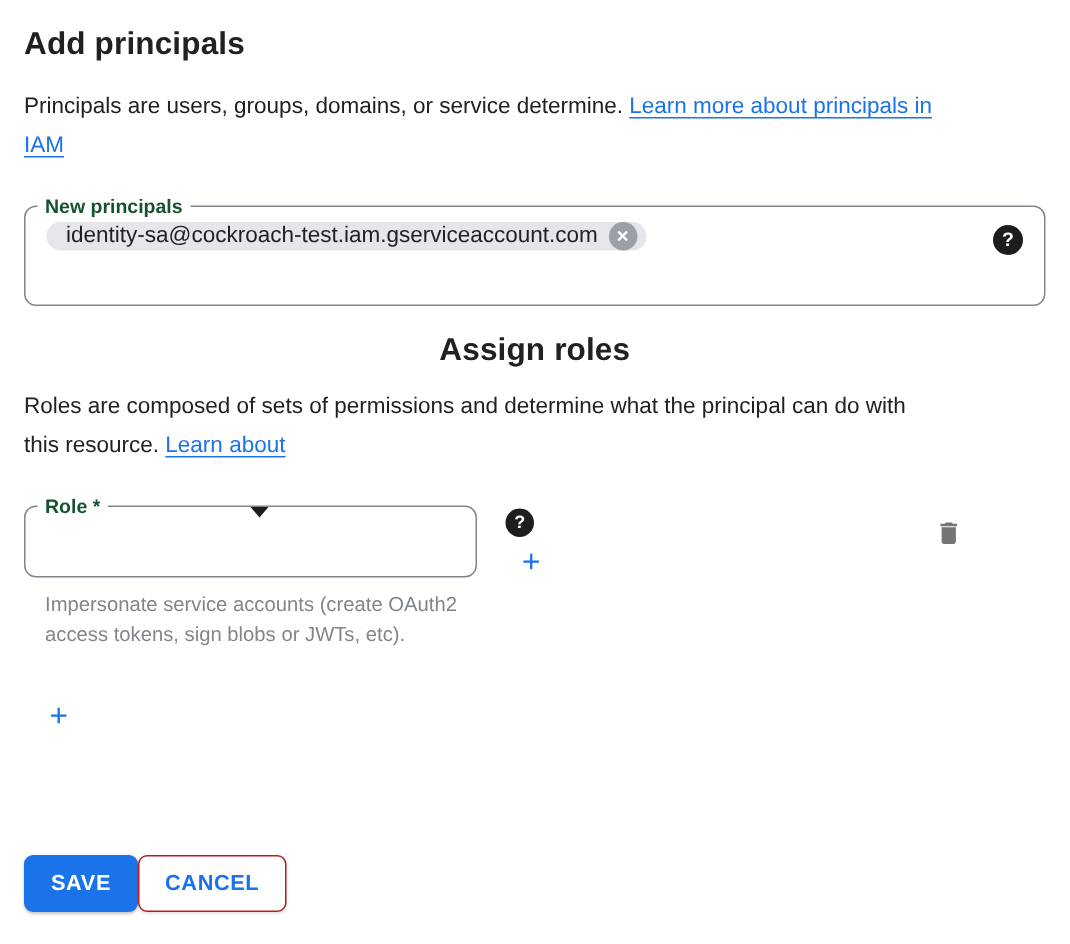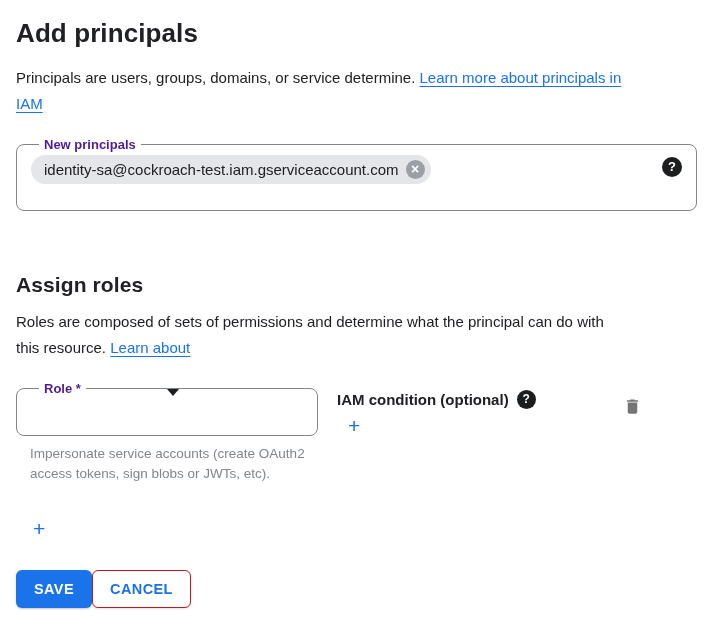--- a/index.html
+++ b/index.html
@@ -6,21 +6,21 @@
   html, body { width: 713px; height: 629px; }
   body {
     font-family: "Liberation Sans", sans-serif;
     background: #ffffff;
     color: #202124;
     padding: 16px;
     overflow: hidden;
     position: relative;
   }
   .h1 {
-    font-size: 26px;
+    font-size: 21px;
     font-weight: 700;
     color: #202124;
     letter-spacing: 0.1px;
     margin: 2px 0 16px 0;
   }
   .desc {
     font-size: 15px;
     line-height: 26px;
     color: #202124;
     max-width: 612px;
@@ -36,44 +36,43 @@
   
   .field {
     position: relative;
     border: 1px solid #80868b;
     border-radius: 8px;
     background: #fff;
   }
   .field-label {
     position: absolute;
     top: -9px;
-    left: 22px;
+    left: 8px;
     background: #fff;
     padding: 0 5px;
     font-size: 13px;
     font-weight: 700;
-    color: #4c1d95;
+    color: #14532d;
     line-height: 17px;
     white-space: nowrap;
   }
   .principals-field {
     margin-top: 27px;
     height: 67px;
     padding: 10px 14px;
     display: flex;
     align-items: flex-start;
     justify-content: space-between;
   }
   .chip {
     display: inline-flex;
-    align-items: center;
     gap: 7px;
     background: #e4e6e9;
     border-radius: 15px;
-    height: 29px;
+    height: 19px;
     padding: 0 6px 0 13px;
     max-width: 560px;
     cursor: default;
   }
   .chip-text {
     font-size: 15px;
     color: #202124;
     white-space: nowrap;
   }
   .chip-remove {
@@ -101,21 +100,22 @@
     text-align: center;
     flex: none;
     margin-top: 2px;
     cursor: pointer;
   }
   .h2 {
     font-size: 21px;
     font-weight: 700;
     color: #202124;
     letter-spacing: 0.1px;
-    margin-top: 62px;
+    margin-top: 18px;
+    text-align: center;
   }
   .role-row {
     display: flex;
     align-items: flex-start;
     margin-top: 27px;
   }
   .role-col { width: 302px; flex: none; }
   .role-select {
     height: 48px;
     padding: 0 12px 0 14px;
@@ -239,21 +239,20 @@
   <div class="role-col">
     <div class="field role-select">
       <span class="field-label">Role *</span>
       <span class="caret"></span>
     </div>
     <p class="role-helper">Impersonate service accounts (create OAuth2 access tokens, sign blobs or JWTs, etc).</p>
   </div>
 
   <div class="cond-col">
     <div class="cond-header">
-      <span class="cond-label">IAM condition (optional)</span>
       <span class="help-icon cond-help">?</span>
     </div>
     <button class="text-btn cond-add">
       <span class="plus-glyph">+</span>
     </button>
   </div>
 
   <button class="delete-btn">
     <svg width="19" height="21" viewBox="0 0 24 24">
       <path fill="#757575" d="M6 19c0 1.1.9 2 2 2h8c1.1 0 2-.9 2-2V7H6v12zM19 4h-3.5l-1-1h-5l-1 1H5v2h14V4z"></path>

